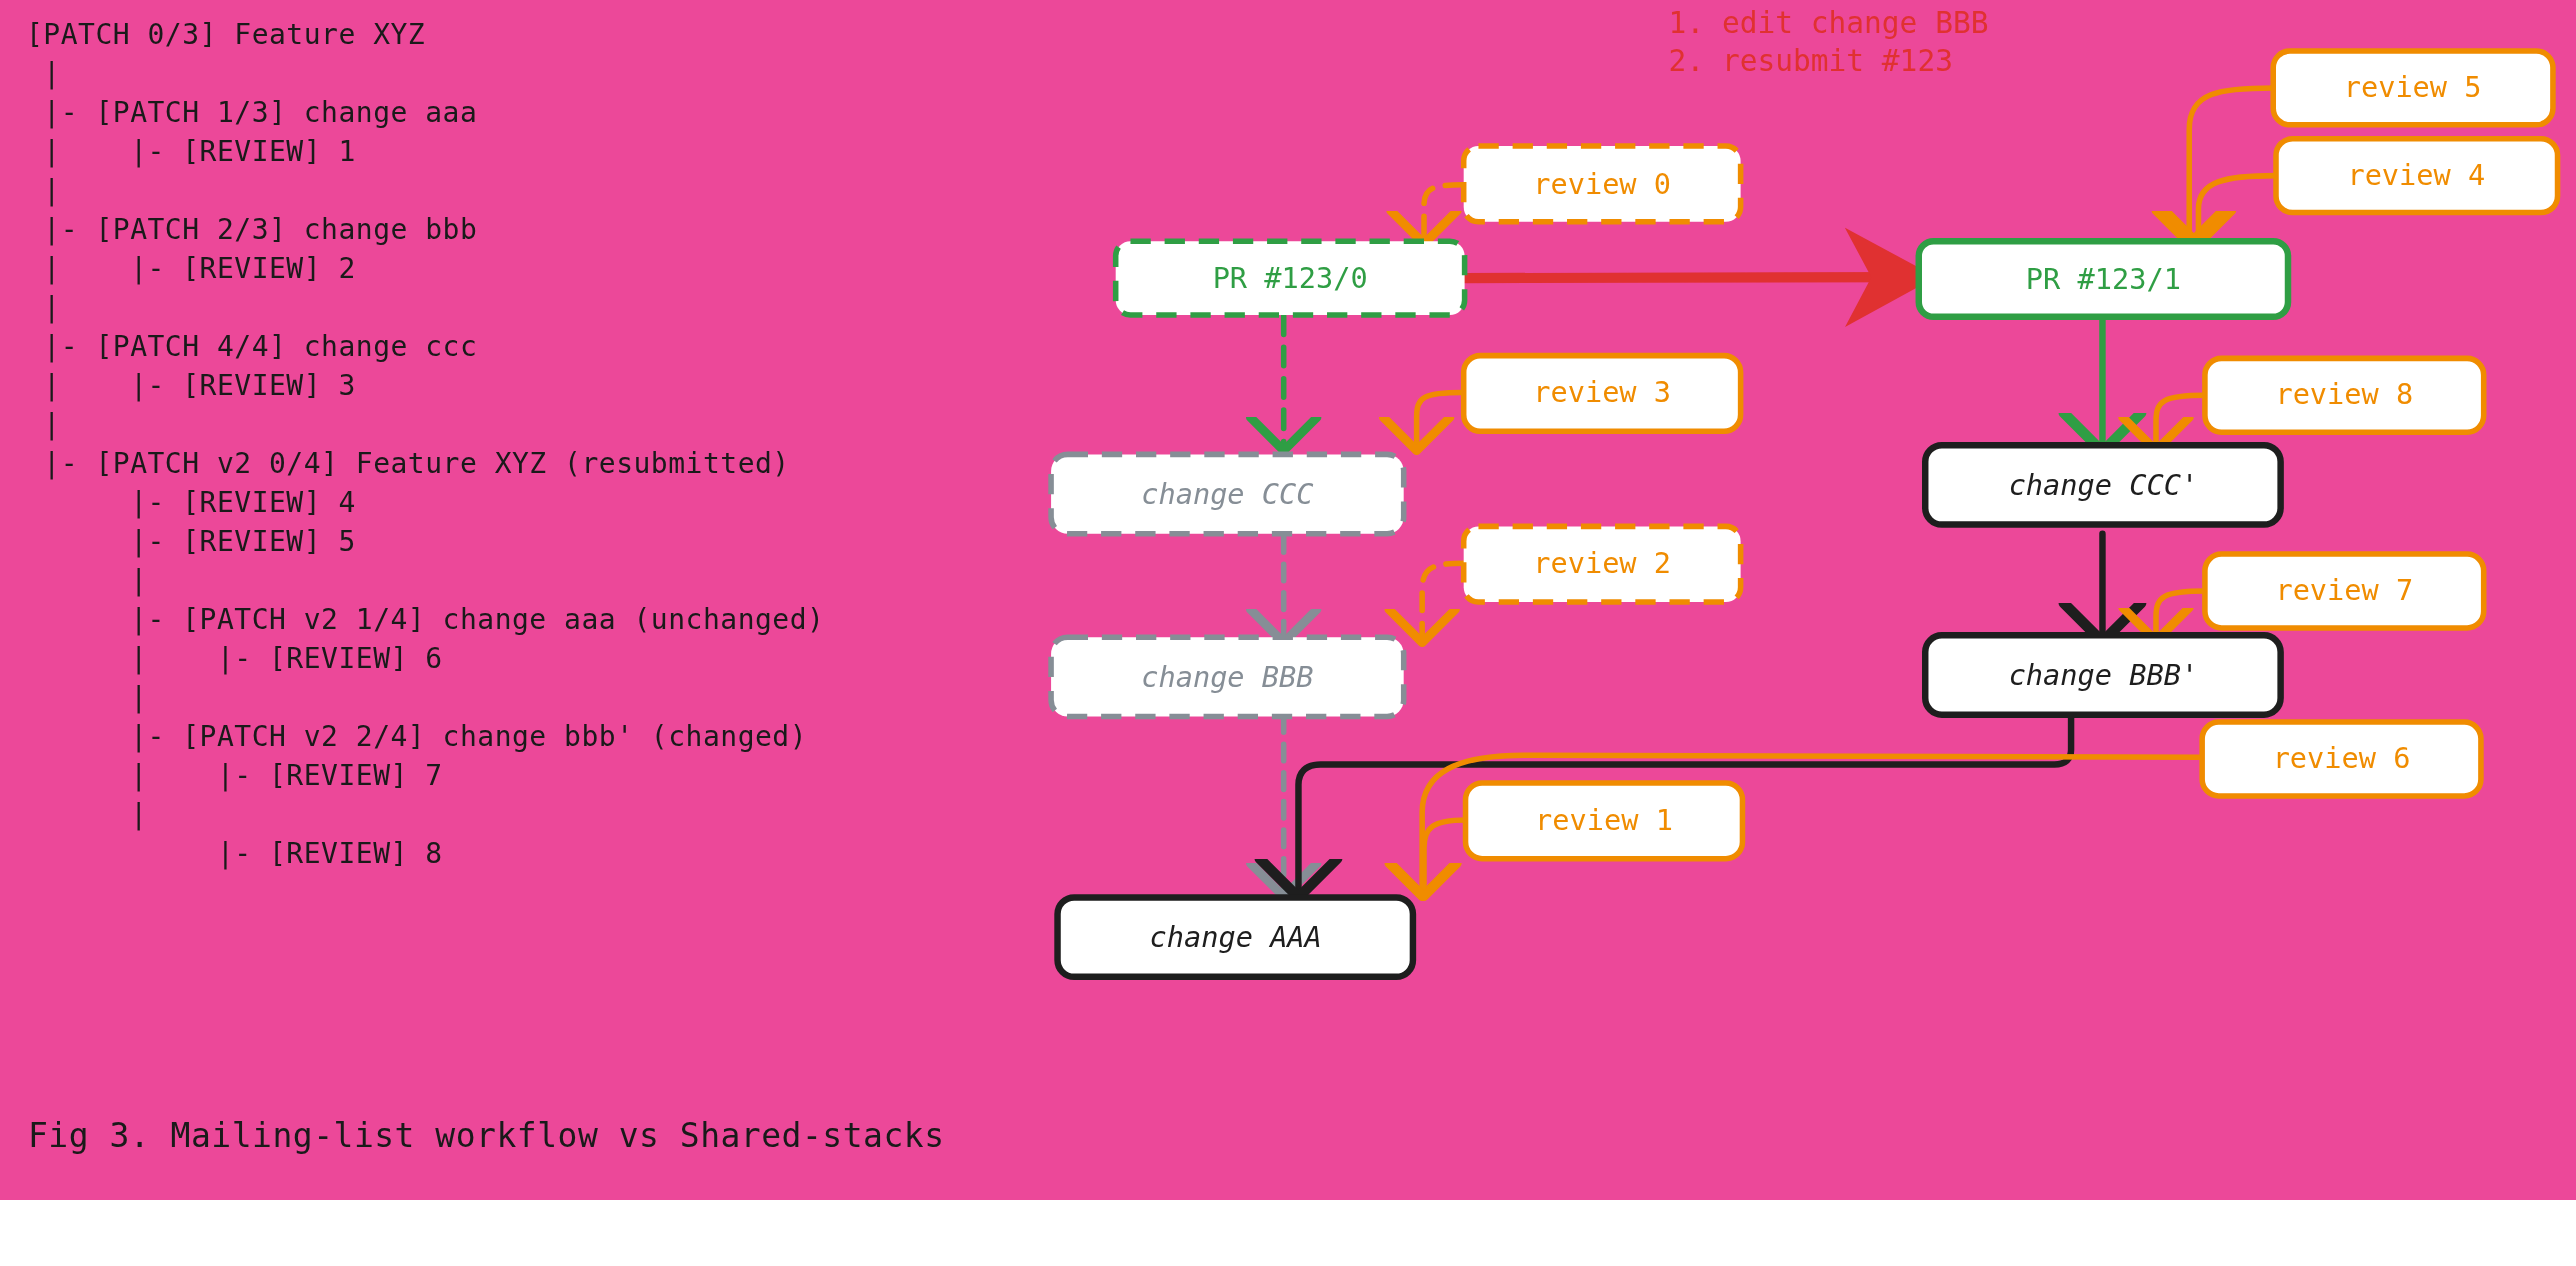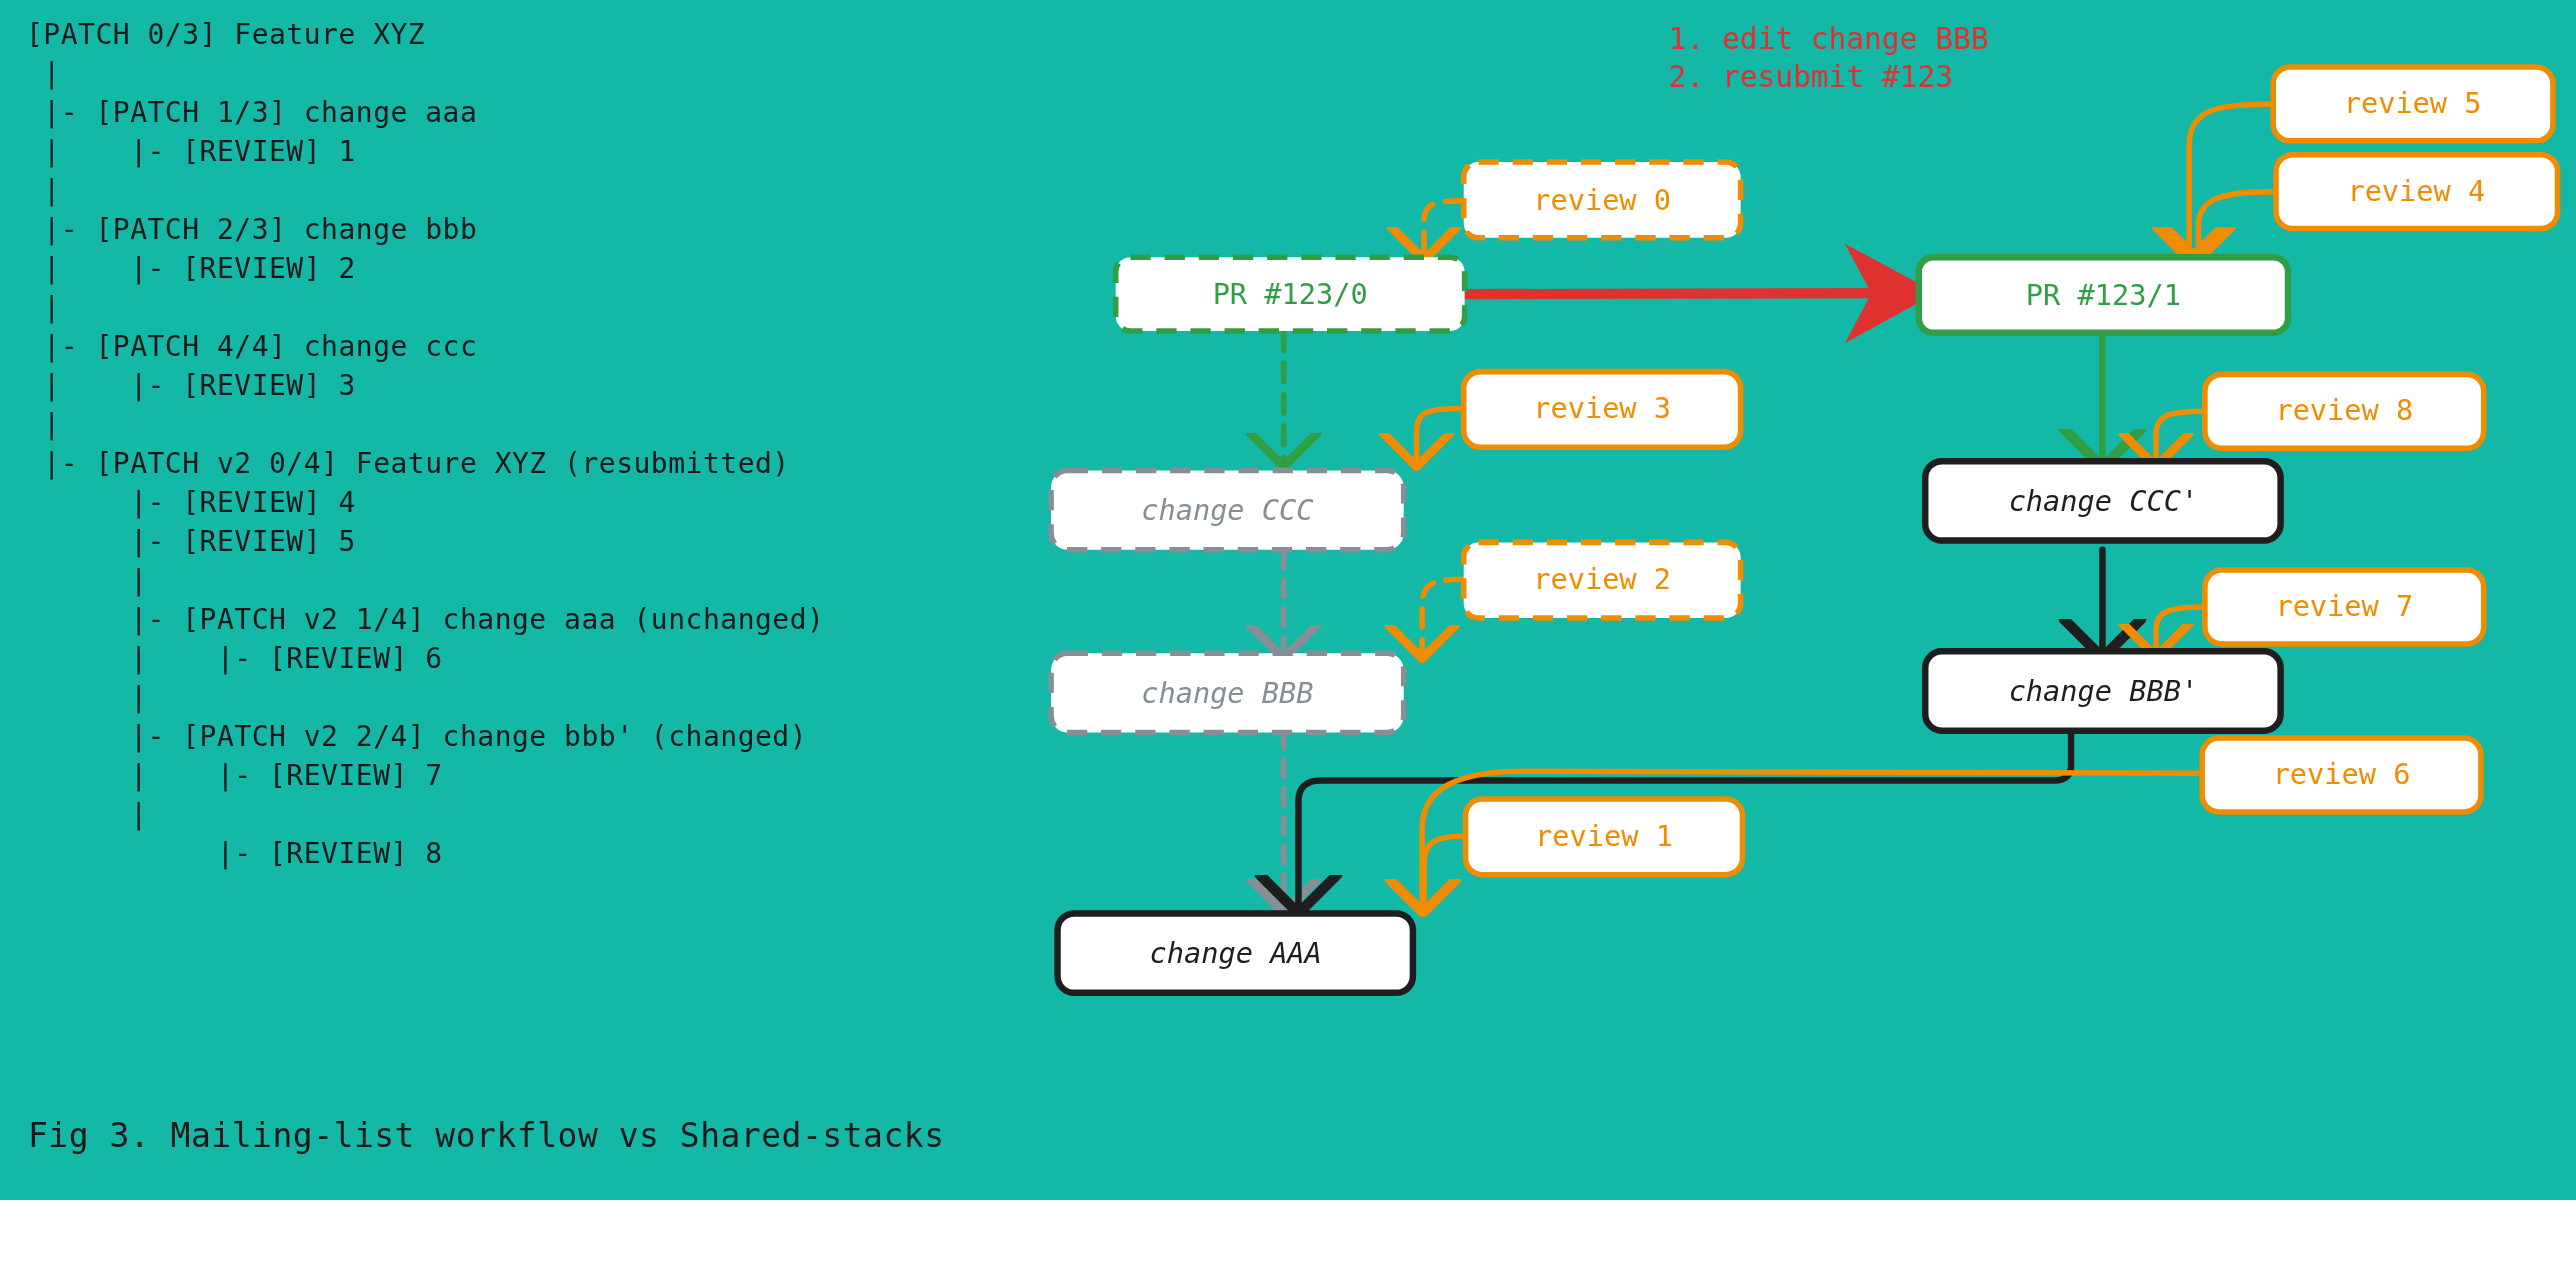--- a/index.html
+++ b/index.html
@@ -4,21 +4,21 @@
 <style>
   html, body {
     margin: 0;
     padding: 0;
     background: #ffffff;
   }
   #page {
     position: relative;
     width: 2576px;
     height: 1200px;
-    background: #14b8a6;
+    background: #ec4899;
     overflow: hidden;
     font-family: "DejaVu Sans Mono", "Liberation Mono", monospace;
   }
 
   
   #tree {
     position: absolute;
     left: 26px;
     top: 14.8px;
     width: 997px;
@@ -44,21 +44,20 @@
     letter-spacing: 0.5px;
   }
 
   
   #diagram {
     position: absolute;
     left: 1016px;
     top: 0;
     width: 1560px;
     height: 1062px;
-    margin-top: 16px;
   }
   #diagram svg { display: block; }
 
   .node-label {
     font-family: "DejaVu Sans Mono", "Liberation Mono", monospace;
     font-size: 31px;
     text-anchor: middle;
     dominant-baseline: middle;
   }
   .node-label.italic { font-style: italic; }

